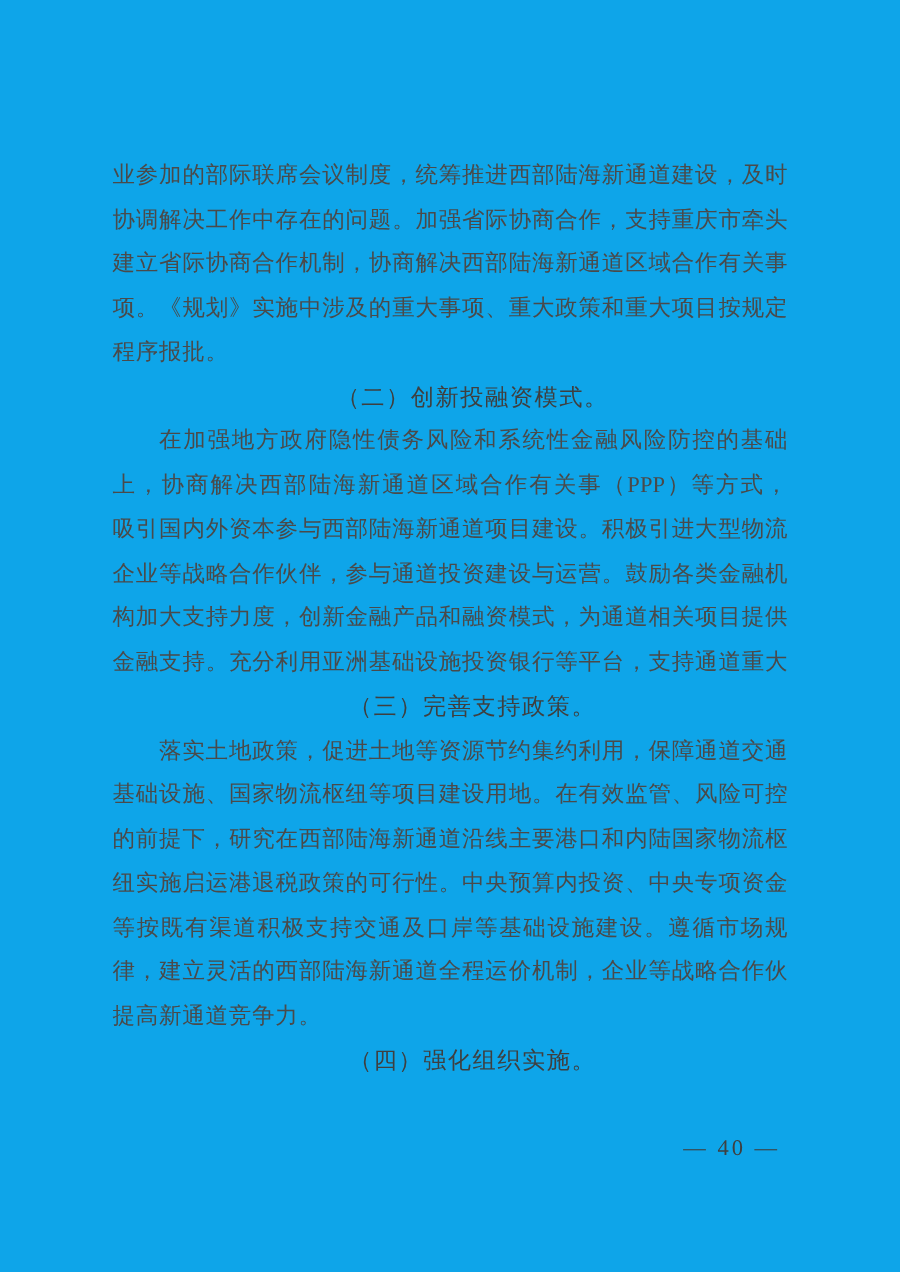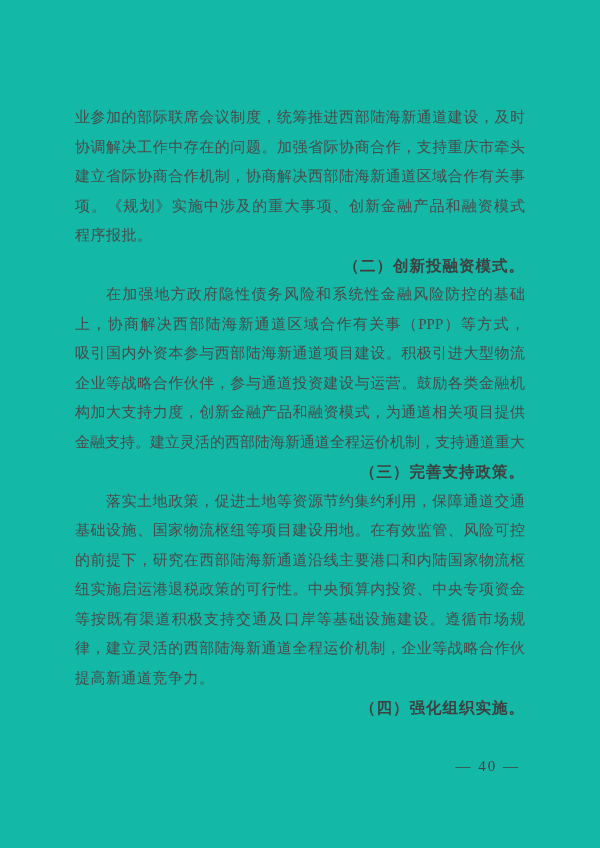--- a/index.html
+++ b/index.html
@@ -4,21 +4,21 @@
 <style>
   html, body {
     margin: 0;
     padding: 0;
     background: #ffffff;
   }
   .page {
     position: relative;
     width: 600px;
     height: 848px;
-    background: #14b8a6;
+    background: #0ea5e9;
     font-family: "Liberation Serif", serif;
     overflow: hidden;
   }
   .content {
     position: absolute;
     left: 75px;
     top: 103px;
     width: 450px;
   }
   .line {
@@ -35,24 +35,24 @@
   }
   .line.last {
     text-align: center;
     text-align-last: left;
     letter-spacing: 0.5px;
   }
   .heading {
     height: 29.5px;
     line-height: 29.5px;
     font-size: 15.5px;
-    font-weight: 700;
+    font-weight: 400;
     color: #3f3f3f;
     text-indent: 30px;
-    text-align: right;
+    text-align: center;
     letter-spacing: 1px;
   }
   .page-number {
     position: absolute;
     top: 758px;
     right: 80px;
     font-size: 15px;
     color: #3f3f3f;
     letter-spacing: 2px;
     font-family: "Liberation Serif", serif;
@@ -60,31 +60,31 @@
 </style>
 </head>
 <body>
 
 <div class="page">
   <div class="content">
 
     <div class="line">业参加的部际联席会议制度，统筹推进西部陆海新通道建设，及时</div>
     <div class="line">协调解决工作中存在的问题。加强省际协商合作，支持重庆市牵头</div>
     <div class="line">建立省际协商合作机制，协商解决西部陆海新通道区域合作有关事</div>
-    <div class="line">项。《规划》实施中涉及的重大事项、创新金融产品和融资模式</div>
+    <div class="line">项。《规划》实施中涉及的重大事项、重大政策和重大项目按规定</div>
     <div class="line last">程序报批。</div>
 
     <div class="heading">（二）创新投融资模式。</div>
 
     <div class="line indent">在加强地方政府隐性债务风险和系统性金融风险防控的基础</div>
     <div class="line">上，协商解决西部陆海新通道区域合作有关事（PPP）等方式，</div>
     <div class="line">吸引国内外资本参与西部陆海新通道项目建设。积极引进大型物流</div>
     <div class="line">企业等战略合作伙伴，参与通道投资建设与运营。鼓励各类金融机</div>
     <div class="line">构加大支持力度，创新金融产品和融资模式，为通道相关项目提供</div>
-    <div class="line">金融支持。建立灵活的西部陆海新通道全程运价机制，支持通道重大</div>
+    <div class="line">金融支持。充分利用亚洲基础设施投资银行等平台，支持通道重大</div>
 
     <div class="heading">（三）完善支持政策。</div>
 
     <div class="line indent">落实土地政策，促进土地等资源节约集约利用，保障通道交通</div>
     <div class="line">基础设施、国家物流枢纽等项目建设用地。在有效监管、风险可控</div>
     <div class="line">的前提下，研究在西部陆海新通道沿线主要港口和内陆国家物流枢</div>
     <div class="line">纽实施启运港退税政策的可行性。中央预算内投资、中央专项资金</div>
     <div class="line">等按既有渠道积极支持交通及口岸等基础设施建设。遵循市场规</div>
     <div class="line">律，建立灵活的西部陆海新通道全程运价机制，企业等战略合作伙伴，</div>
     <div class="line last">提高新通道竞争力。</div>

